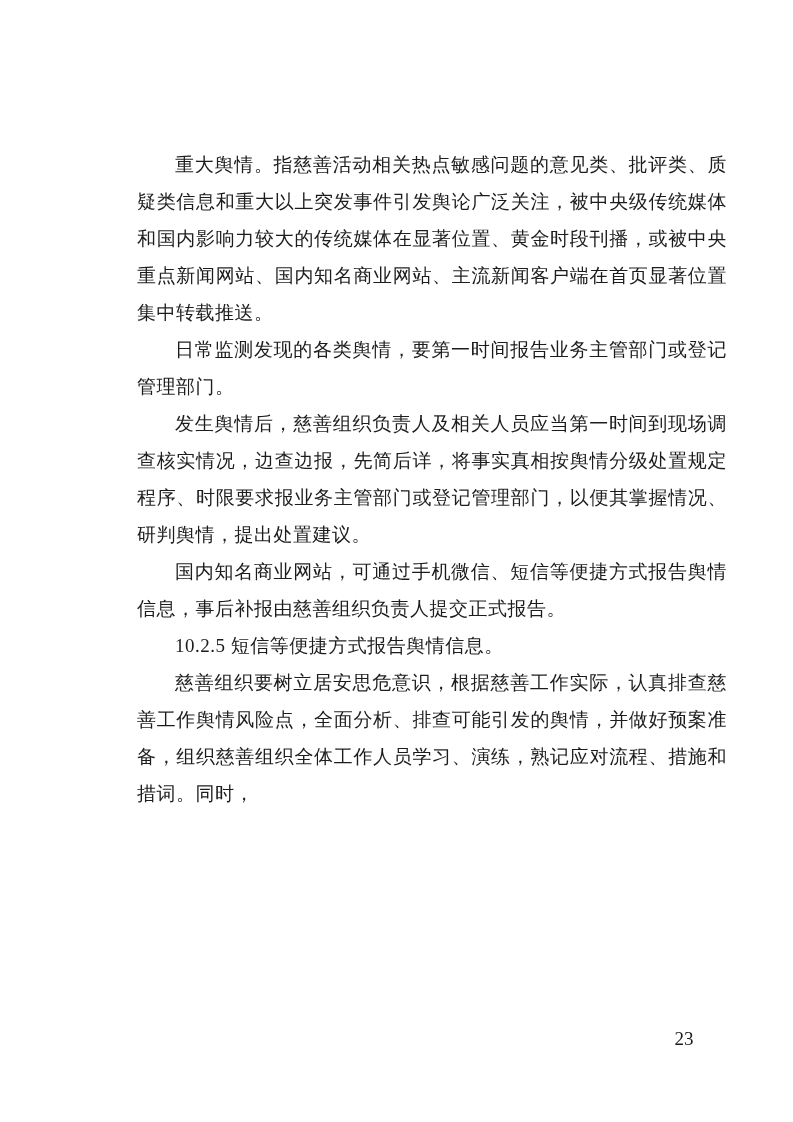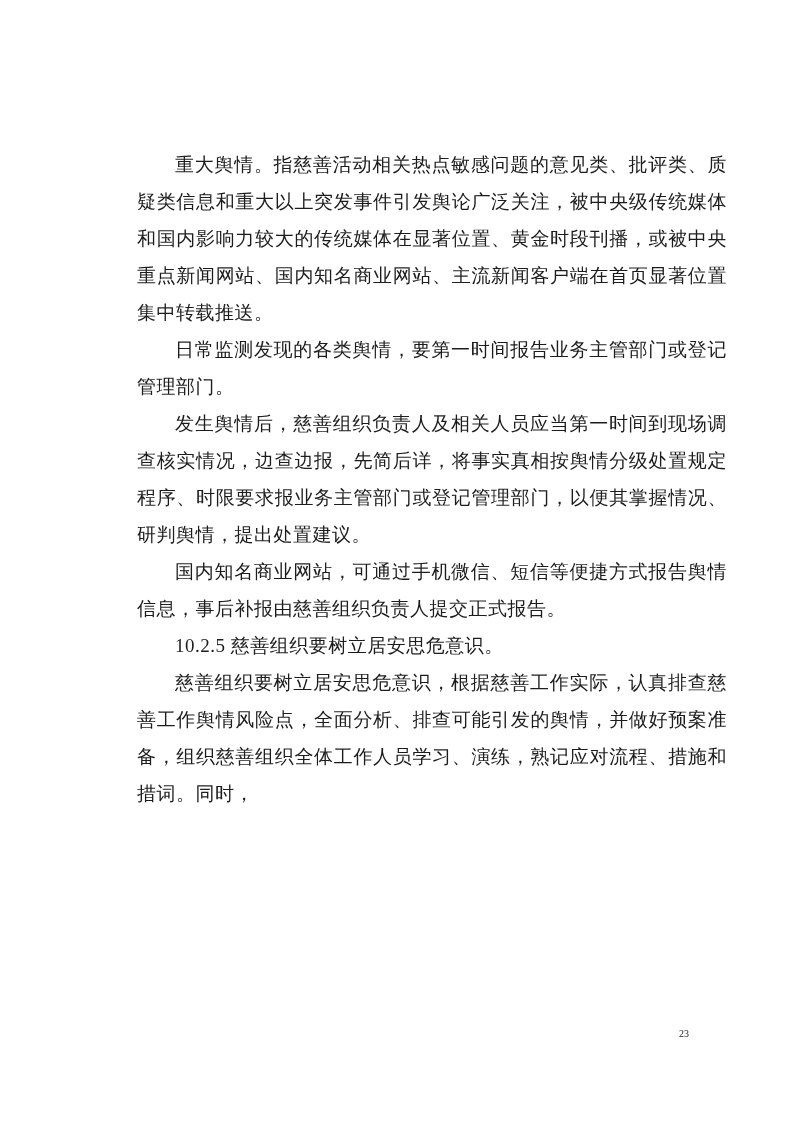--- a/index.html
+++ b/index.html
@@ -32,31 +32,31 @@
     text-indent: 2em;
     letter-spacing: 0.5px;
     word-break: break-all;
   }
   .page-number {
     position: absolute;
     left: 660px;
     top: 1028px;
     width: 48px;
     text-align: center;
-    font-size: 10px;
+    font-size: 19px;
     color: #1c1c1c;
     font-family: "Liberation Serif", "DejaVu Serif", serif;
   }
 </style>
 </head>
 <body>
 
 <div class="page">
   <div class="page-body">
     <p>重大舆情。指慈善活动相关热点敏感问题的意见类、批评类、质疑类信息和重大以上突发事件引发舆论广泛关注，被中央级传统媒体和国内影响力较大的传统媒体在显著位置、黄金时段刊播，或被中央重点新闻网站、国内知名商业网站、主流新闻客户端在首页显著位置集中转载推送。</p>
     <p>日常监测发现的各类舆情，要第一时间报告业务主管部门或登记管理部门。</p>
     <p>发生舆情后，慈善组织负责人及相关人员应当第一时间到现场调查核实情况，边查边报，先简后详，将事实真相按舆情分级处置规定程序、时限要求报业务主管部门或登记管理部门，以便其掌握情况、研判舆情，提出处置建议。</p>
     <p>国内知名商业网站，可通过手机微信、短信等便捷方式报告舆情信息，事后补报由慈善组织负责人提交正式报告。</p>
-    <p>10.2.5 慈善组织要树立居安思危意识。</p>
+    <p>10.2.5 短信等便捷方式报告舆情信息。</p>
     <p>慈善组织要树立居安思危意识，根据慈善工作实际，认真排查慈善工作舆情风险点，全面分析、排查可能引发的舆情，并做好预案准备，组织慈善组织全体工作人员学习、演练，熟记应对流程、措施和措词。同时，</p>
   </div>
   <div class="page-number">23</div>
 </div>
 
 </body></html>

